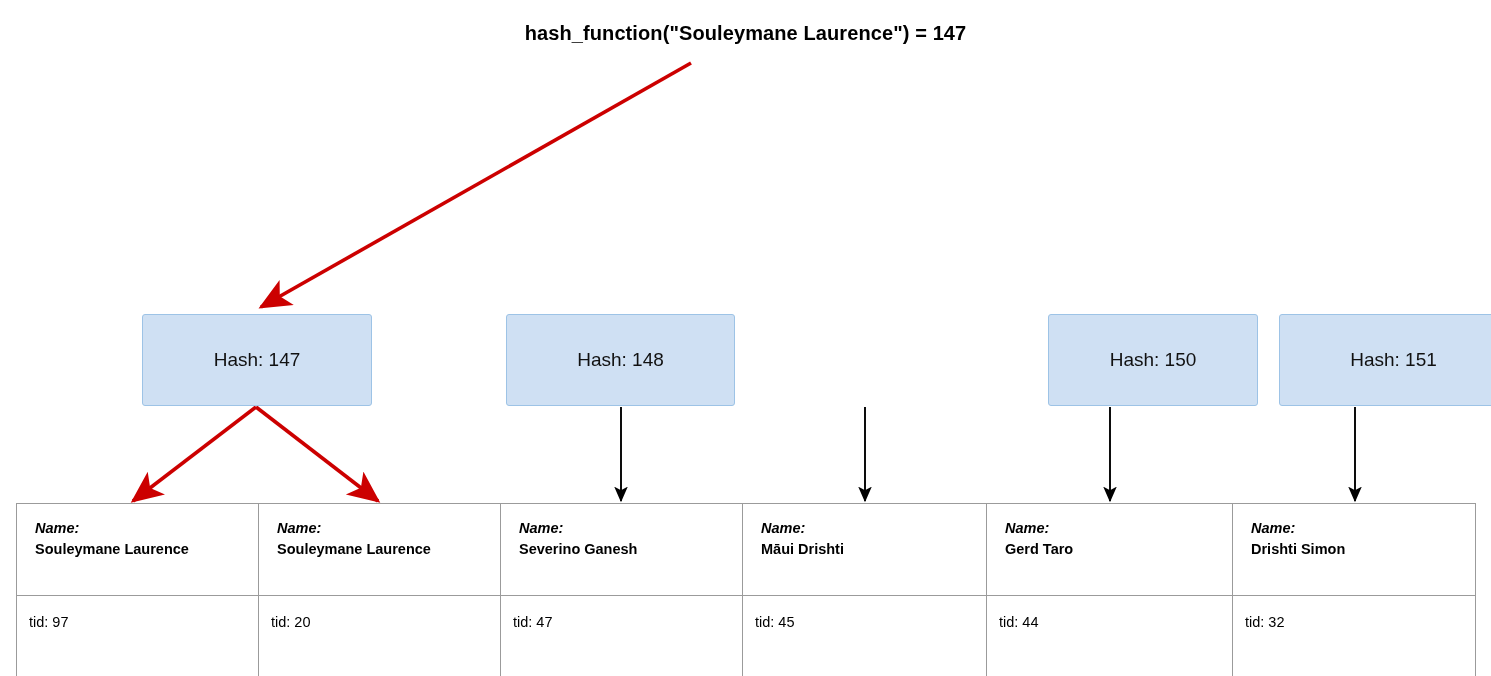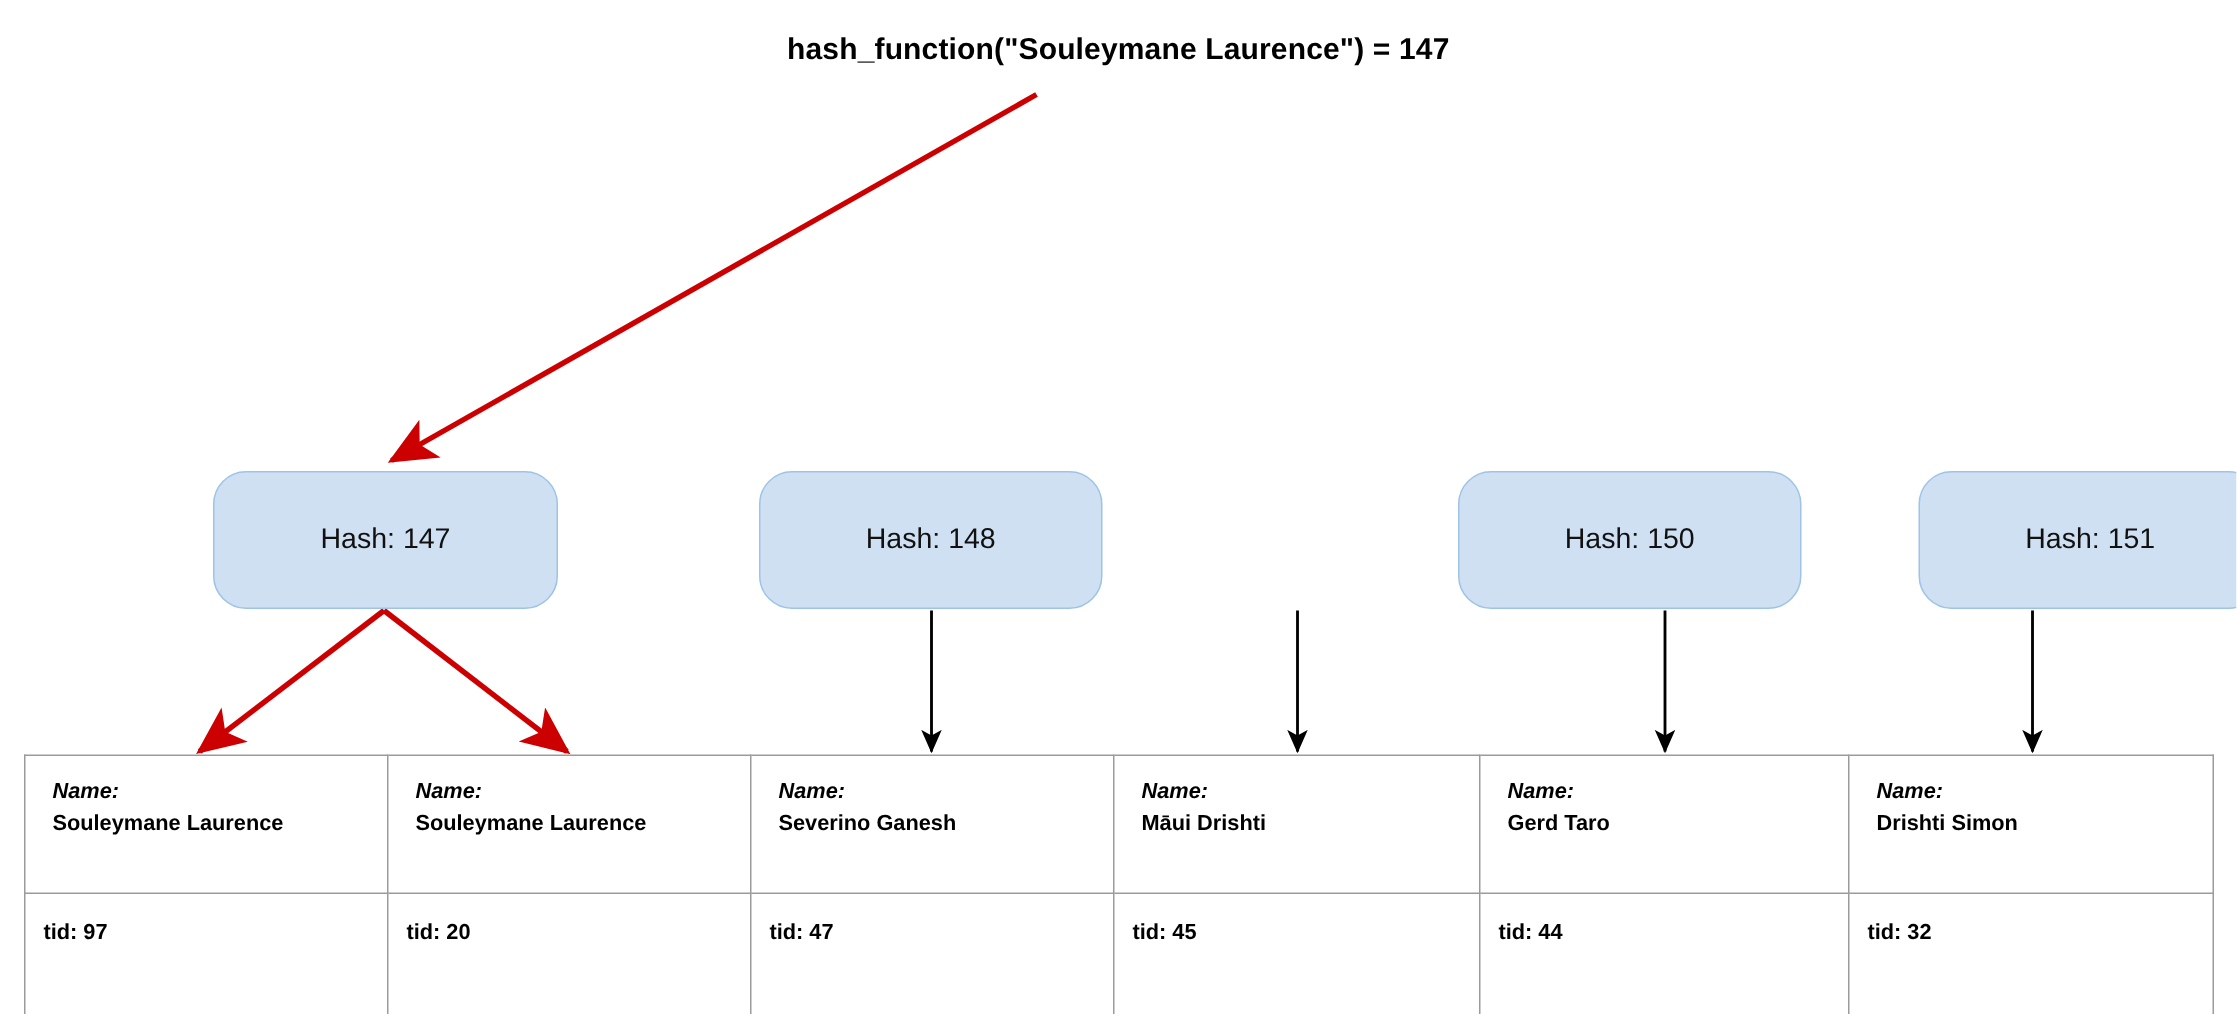--- a/index.html
+++ b/index.html
@@ -41,21 +41,21 @@
     height: 676px;
     pointer-events: none;
   }
 
   
   .hash-box {
     position: absolute;
     box-sizing: border-box;
     background: #cfe0f3;
     border: 1px solid #9dc3e6;
-    border-radius: 22px;
+    border-radius: 3px;
     display: flex;
     align-items: center;
     justify-content: center;
     font-size: 19px;
     color: #111111;
     height: 92px;
     top: 314px;
   }
 
   
@@ -74,21 +74,21 @@
     vertical-align: top;
     padding: 14px 18px 0 18px;
     font-size: 14.5px;
     line-height: 1.42;
   }
   #bucket-table tr.name-row td {
     font-weight: bold;
     height: 77px;
   }
   #bucket-table tr.tid-row td {
-    font-weight: bold;
+    font-weight: normal;
     height: 65px;
     padding-top: 16px;
     padding-left: 12px;
   }
   .name-label { display: block; font-style: italic; }
   .name-value { display: block; }
 </style>
 </head>
 <body>
 
@@ -120,21 +120,21 @@
 
     <line x1="1355" y1="407" x2="1355" y2="501" stroke="#000000" stroke-width="1.9" marker-end="url(#arrow-black)"></line>
   </svg>
 
   <div class="hash-box" style="left:142px; width:230px;">
     <span>Hash: 147</span>
   </div>
   <div class="hash-box" style="left:506px; width:229px;text-align:right;">
     <span>Hash: 148</span>
   </div>
-  <div class="hash-box" style="left:972px; width:229px;">
+  <div class="hash-box" style="left:1048px; width:210px;">
     <span>Hash: 150</span>
   </div>
   <div class="hash-box" style="left:1279px; width:229px;">
     <span>Hash: 151</span>
   </div>
 
   <table id="bucket-table">
     <colgroup>
       <col style="width:242px">
       <col style="width:242px">

